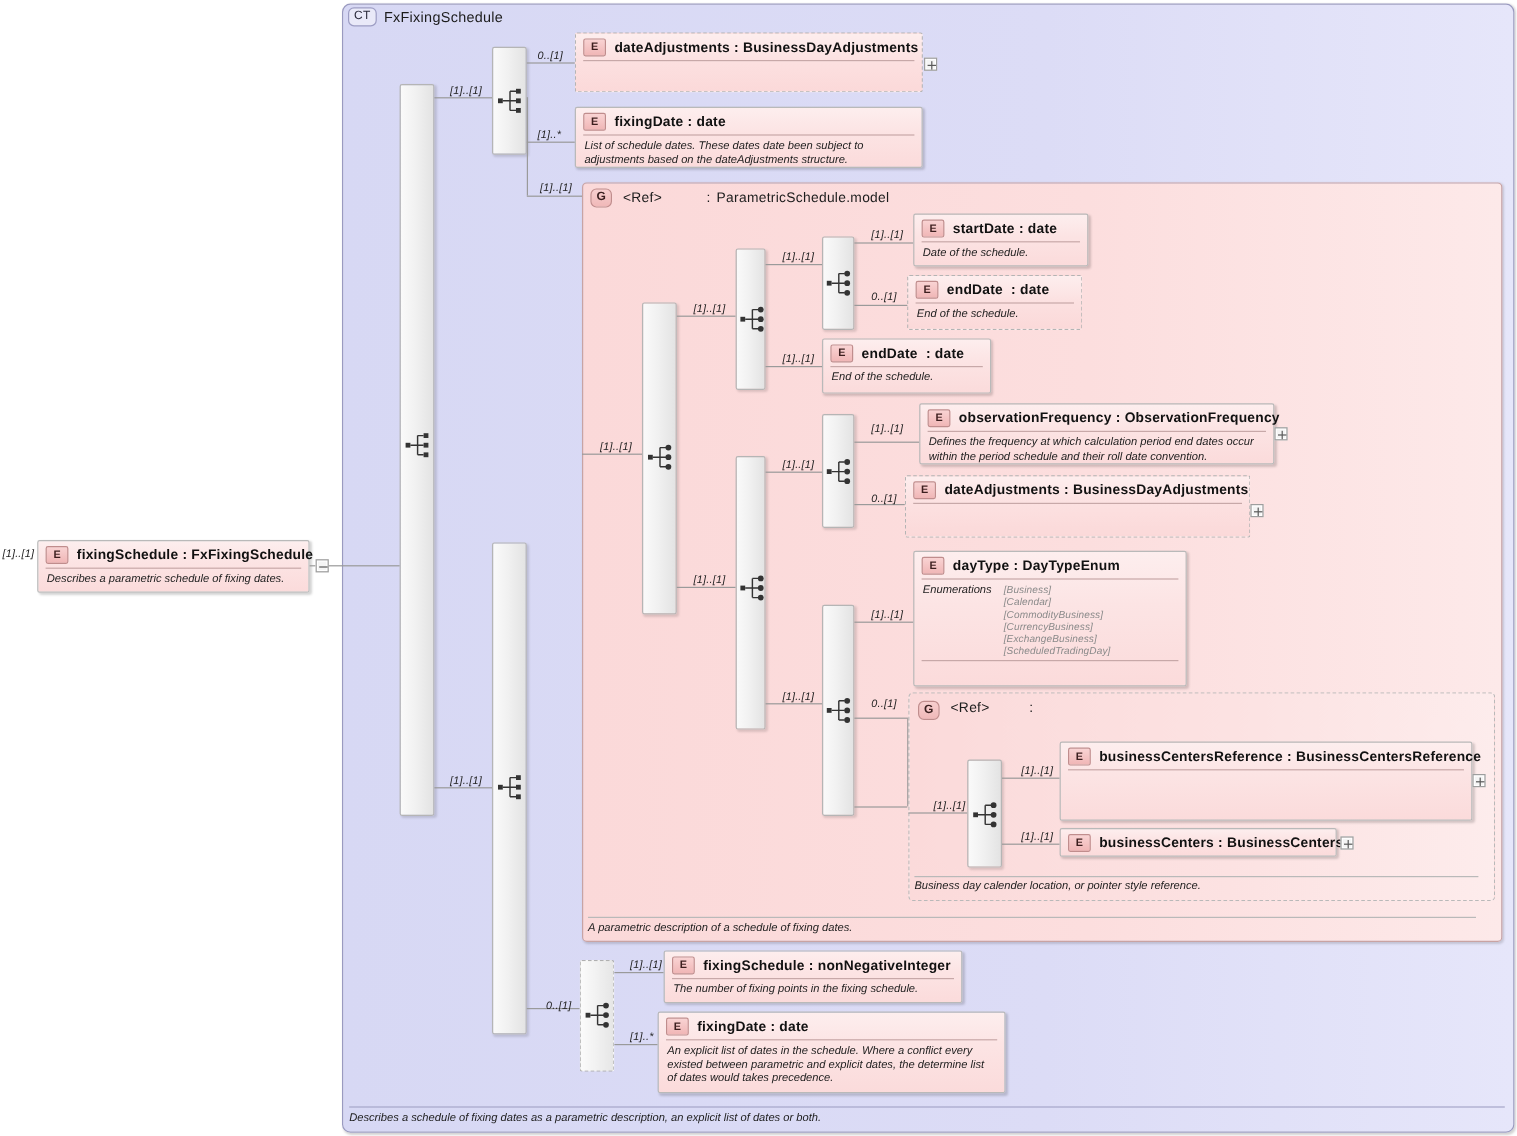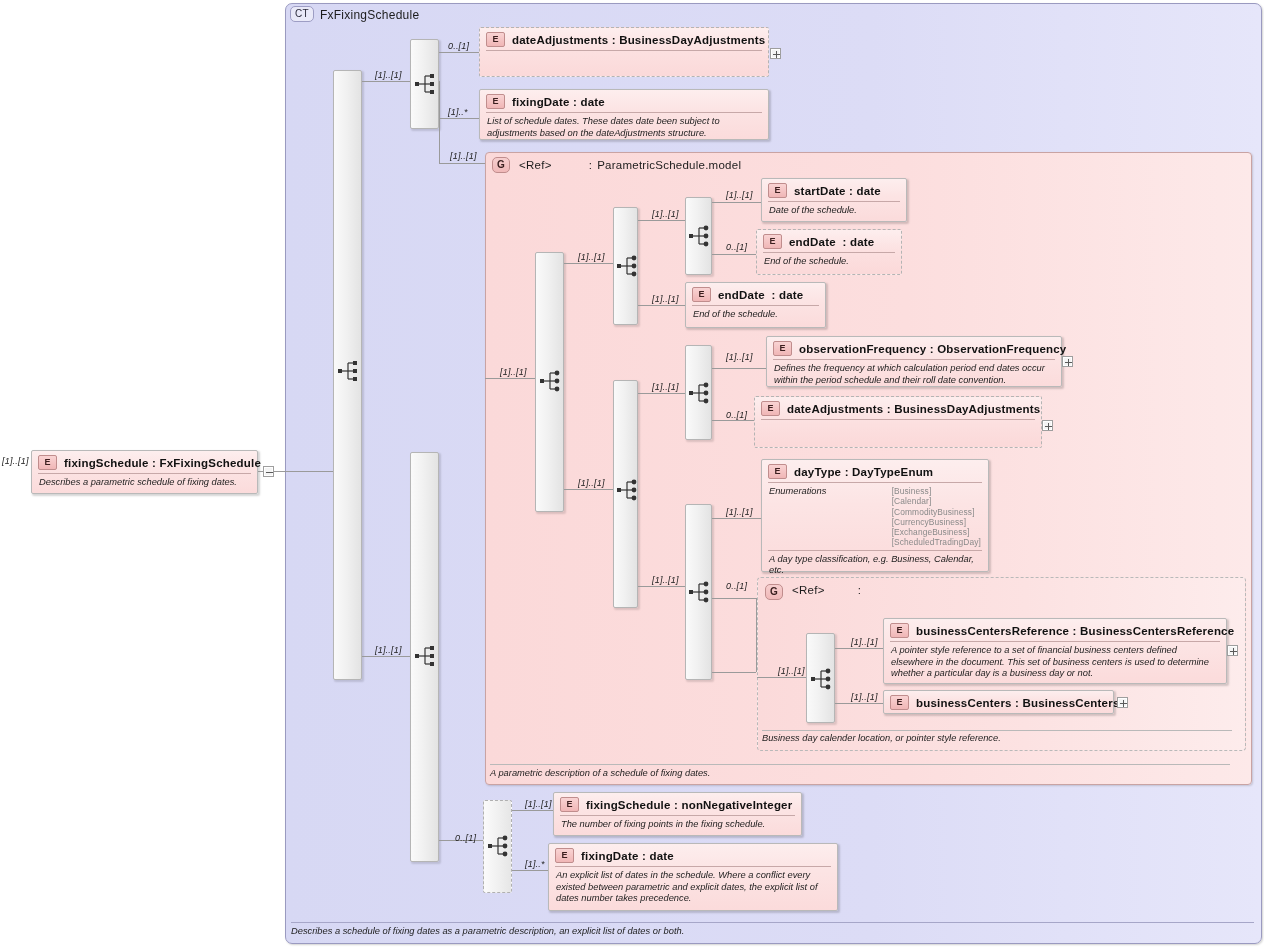--- a/index.html
+++ b/index.html
@@ -37,23 +37,23 @@
   .node.dashed{border:1px dashed #b4b4b4;box-shadow:none;
         background:linear-gradient(to bottom,#fdeeee 0%,#fce0e0 50%,#fbd9d9 100%);}
   .node-head{display:flex;align-items:center;gap:7px;padding:4px 6px 3px 6px;}
   .e-badge{flex:none;width:17px;height:13px;border:1px solid #c08d8d;border-radius:2px;
         background:linear-gradient(#f9d3d3,#f0b6b6);
         font-size:9px;line-height:12px;text-align:center;color:#3c1f1f;font-weight:bold;}
   .node-name{font-size:11.5px;font-weight:bold;color:#111;letter-spacing:.2px;white-space:nowrap;}
   .node-sep{height:1px;background:#c7a8a8;margin:0 6px;}
   .node-desc{font-size:9.3px;font-style:italic;color:#1d1d1d;line-height:11.5px;
         padding:3px 7px 4px 7px;}
-  .node-enum{display:flex;padding:3px 7px 2px 7px;gap:10px;justify-content:space-between;}
+  .node-enum{display:flex;padding:3px 7px 2px 7px;gap:10px;}
   .enum-label{font-size:9.3px;font-style:italic;color:#1d1d1d;flex:none;}
-  .enum-list{font-size:8.4px;color:#8a8a8a;line-height:10.3px;letter-spacing:.1px;}
+  .enum-list{font-size:8.4px;color:#8a8a8a;line-height:10.3px;letter-spacing:.1px;font-style:italic;}
 
   
   .grp-caption{font-size:9.3px;font-style:italic;color:#1d1d1d;}
   .grp-capline{height:1px;background:#b9b9b9;}
   .ct-capline{height:1px;background:#a6a6c8;}
 
   
   .bar{border:1px solid #b5b5b5;border-radius:2px;
        background:linear-gradient(to right,#fafafa 0%,#f1f1f1 45%,#e3e3e3 100%);
        box-shadow:1.5px 1.5px 2px rgba(0,0,0,.13);}
@@ -92,21 +92,21 @@
     <div class="node-sep"></div>
     <div class="node-desc">Describes a parametric schedule of fixing dates.</div>
   </div>
 
   <div class="hline abs" style="left:258px;top:471px;width:5px;"></div>
   <div class="expander abs" style="left:263px;top:466px;"></div>
   <div class="hline abs" style="left:274px;top:471px;width:11px;"></div>
 
   <div class="ct-box abs" style="left:285px;top:3px;width:977px;height:941px;"></div>
 
-  <div class="abs" style="left:290px;top:6px;display:flex;align-items:flex-end;gap:6px;">
+  <div class="abs" style="left:290px;top:6px;display:flex;align-items:center;gap:6px;">
     <span class="tag">CT</span>
     <span class="hdr-title big">FxFixingSchedule</span>
   </div>
 
   <div class="ct-capline abs" style="left:291px;top:922px;width:963px;"></div>
   <div class="grp-caption abs" style="left:291px;top:926px;width:950px;">Describes a schedule of fixing dates as a parametric description, an explicit list of dates or both.</div>
 
   <div class="bar abs" style="left:333px;top:70px;width:29px;height:610px;"></div>
 
   <div class="glyph abs" style="left:337px;top:360px;">
@@ -360,21 +360,20 @@
       <span class="enum-list">
         <span>[Business]</span><br>
         <span>[Calendar]</span><br>
         <span>[CommodityBusiness]</span><br>
         <span>[CurrencyBusiness]</span><br>
         <span>[ExchangeBusiness]</span><br>
         <span>[ScheduledTradingDay]</span>
       </span>
     </div>
     <div class="node-sep"></div>
-    <div class="node-desc">A day type classification, e.g. Business, Calendar, etc.</div>
   </div>
 
   <div class="hline abs" style="left:712px;top:672px;width:44px;"></div>
   <div class="vline abs" style="left:756px;top:598px;height:74px;"></div>
   <div class="hline abs" style="left:712px;top:598px;width:44px;"></div>
   <div class="card abs" style="left:726px;top:581px;">0..[1]</div>
 
   <div class="grp-box-dashed abs" style="left:757px;top:577px;width:489px;height:174px;"></div>
 
   <div class="abs" style="left:765px;top:584px;display:flex;align-items:flex-start;gap:9px;">
@@ -404,21 +403,20 @@
   </div>
 
   <div class="hline abs" style="left:835px;top:648px;width:48px;"></div>
   <div class="card abs" style="left:851px;top:637px;">[1]..[1]</div>
   <div class="node abs" style="left:883px;top:618px;width:344px;height:66px;">
     <div class="node-head">
       <span class="e-badge">E</span>
       <span class="node-name"><span>businessCentersReference</span>&nbsp;<span>:</span>&nbsp;<span>BusinessCentersReference</span></span>
     </div>
     <div class="node-sep"></div>
-    <div class="node-desc">A pointer style reference to a set of financial business centers defined elsewhere in the document. This set of business centers is used to determine whether a particular day is a business day or not.</div>
   </div>
   <div class="expander plus abs" style="left:1227px;top:645px;"></div>
 
   <div class="hline abs" style="left:835px;top:703px;width:48px;"></div>
   <div class="card abs" style="left:851px;top:692px;">[1]..[1]</div>
   <div class="node abs" style="left:883px;top:690px;width:231px;height:24px;">
     <div class="node-head">
       <span class="e-badge">E</span>
       <span class="node-name"><span>businessCenters</span>&nbsp;<span>:</span>&nbsp;<span>BusinessCenters</span></span>
     </div>
@@ -470,16 +468,16 @@
   </div>
 
   <div class="hline abs" style="left:512px;top:870px;width:36px;"></div>
   <div class="card abs" style="left:525px;top:859px;">[1]..*</div>
   <div class="node abs" style="left:548px;top:843px;width:290px;height:68px;">
     <div class="node-head">
       <span class="e-badge">E</span>
       <span class="node-name"><span>fixingDate</span>&nbsp;<span>:</span>&nbsp;<span>date</span></span>
     </div>
     <div class="node-sep"></div>
-    <div class="node-desc">An explicit list of dates in the schedule. Where a conflict every existed between parametric and explicit dates, the explicit list of dates number takes precedence.</div>
+    <div class="node-desc">An explicit list of dates in the schedule. Where a conflict every existed between parametric and explicit dates, the determine list of dates would takes precedence.</div>
   </div>
 
 </div>
 
 </body></html>

